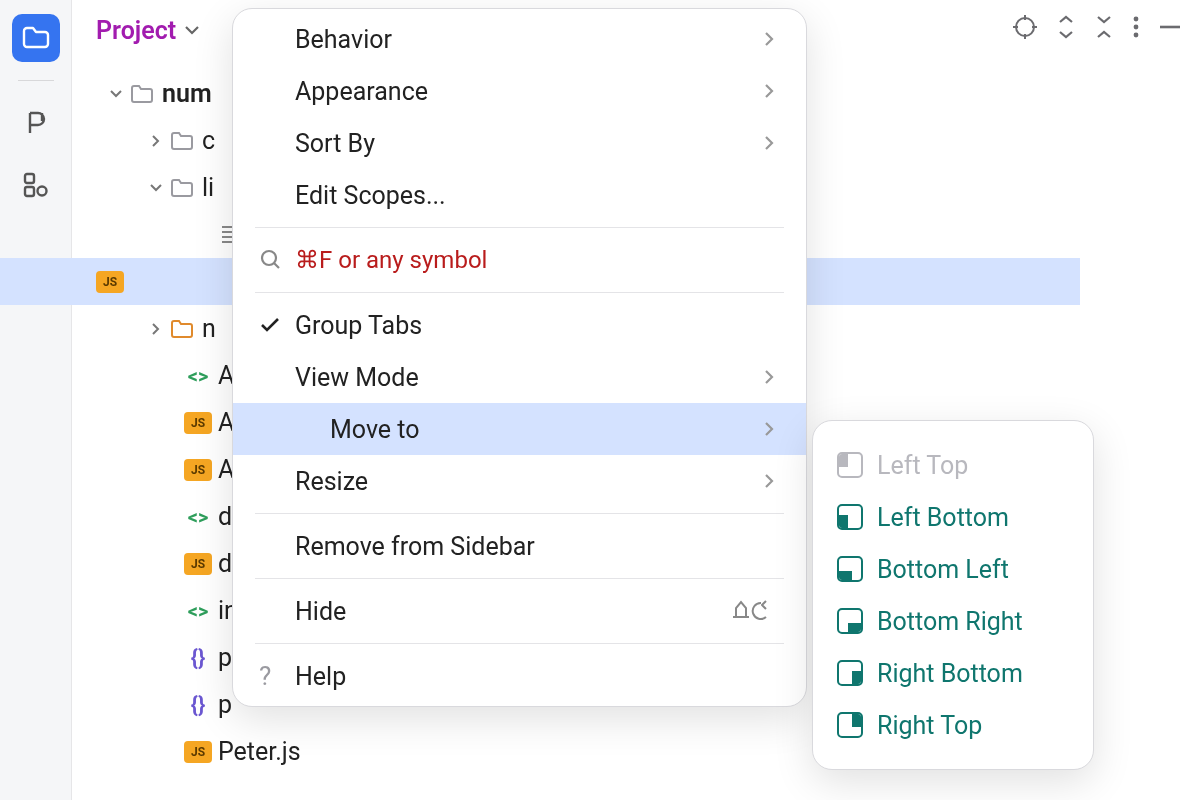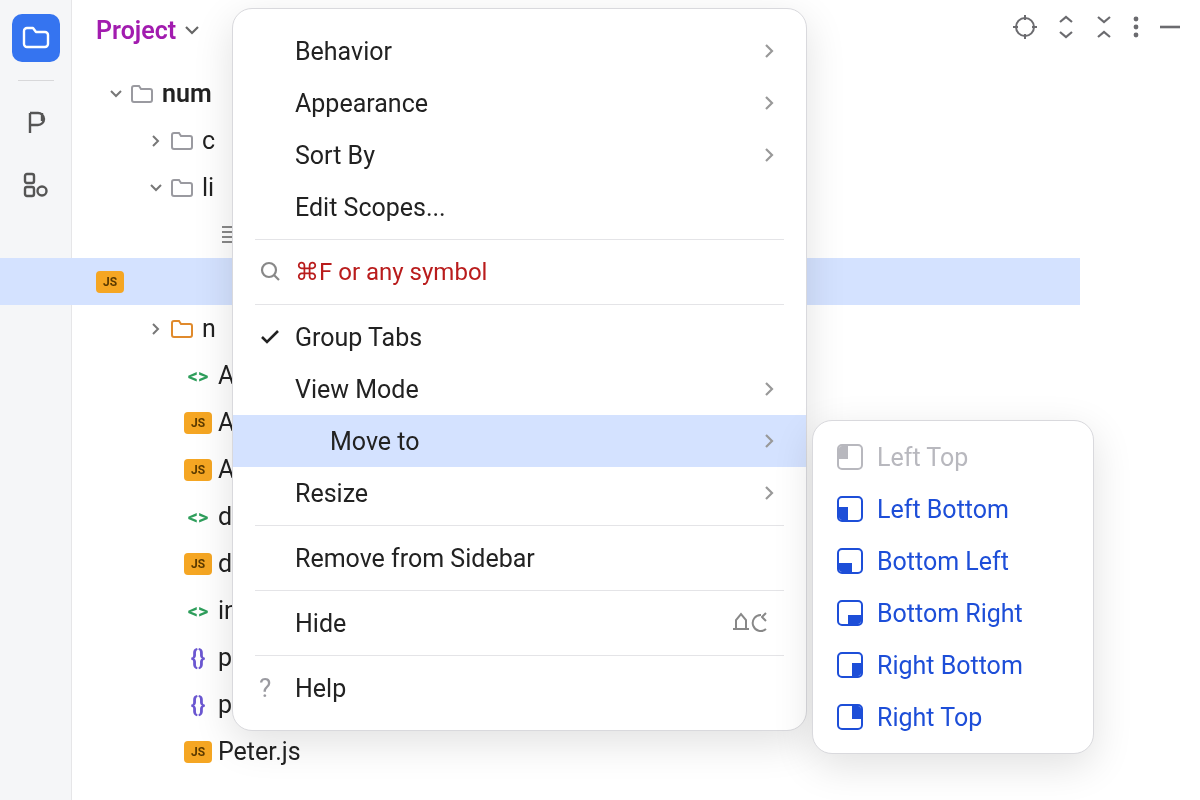--- a/index.html
+++ b/index.html
@@ -33,33 +33,33 @@
 
   
   .js-badge { display:inline-flex; width:48px; height:22px; background:#f5a623; border-radius:4px; font-size:12px; font-weight:700; color:#5b3a00; align-items:center; justify-content:center; }
   .xml-badge { color:#2e9e5b; font-weight:700; font-size:20px; }
   .json-badge { color:#6b57d1; font-weight:700; font-size:22px; }
   .folder-clr { color:#888; }
   .folder-orange { color:#e08a2c; }
   .lines-badge { color:#777; }
 
   
-  .ctx-menu { position:absolute; left:232px; top:8px; width:575px; background:#fff; border:1px solid #d9d9dd; border-radius:20px; box-shadow:0 12px 40px rgba(0,0,0,.12); padding:16px 0; }
+  .ctx-menu { position:absolute; left:232px; top:8px; width:575px; background:#fff; border:1px solid #d9d9dd; border-radius:20px; box-shadow:0 12px 40px rgba(0,0,0,.12); padding:4px 0; }
   .ctx-item { height:52px; display:flex; align-items:center; padding:0 32px; font-size:25px; color:#222; position:relative; }
   .ctx-item.sel { background:#d4e2ff;gap:35px; }
   .ctx-item .lead { width:36px; display:flex; justify-content:flex-start; margin-left:-6px; }
   .ctx-item .label { flex:1; }
   .ctx-item .trail { color:#b91c1c; font-size:24px;text-align:right; }
   .ctx-sep { height:1px; background:#e4e4e7; margin:6px 22px; }
   .chev-r { color:#888; }
   .dim { color:#9a9aa0; }
 
   
-  .sub-menu { position:absolute; left:812px; top:420px; width:282px; background:#fff; border:1px solid #d9d9dd; border-radius:20px; box-shadow:0 12px 40px rgba(0,0,0,.12); padding:10px 0;text-align:right; }
-  .sub-item { height:52px; display:flex; align-items:center; padding:0 24px; font-size:25px; color:#1d4ed8; gap:14px; }
+  .sub-menu { position:absolute; left:812px; top:420px; width:282px; background:#fff; border:1px solid #d9d9dd; border-radius:20px; box-shadow:0 12px 40px rgba(0,0,0,.12); padding:18px 0;text-align:right; }
+  .sub-item { height:52px; display:flex; align-items:center; padding:0 24px; font-size:25px; color:#0f766e; gap:14px; }
   .sub-item.disabled { color:#b8b8be; }
   .pos-icon { width:26px; height:26px; border:2px solid currentColor; border-radius:5px; position:relative; flex-shrink:0; }
   .pos-icon::after { content:""; position:absolute; background: currentColor; }
   .pi-lt::after { left:0; top:0; width:9px; height:13px; border-radius:3px 0 0 0; }
   .pi-lb::after { left:0; bottom:0; width:9px; height:13px; border-radius:0 0 0 3px; }
   .pi-bl::after { left:0; bottom:0; width:13px; height:9px; border-radius:0 0 0 3px; }
   .pi-br::after { right:0; bottom:0; width:13px; height:9px; border-radius:0 0 3px 0; }
   .pi-rb::after { right:0; bottom:0; width:9px; height:13px; border-radius:0 0 3px 0; }
   .pi-rt::after { right:0; top:0; width:9px; height:13px; border-radius:0 3px 0 0; }
 

